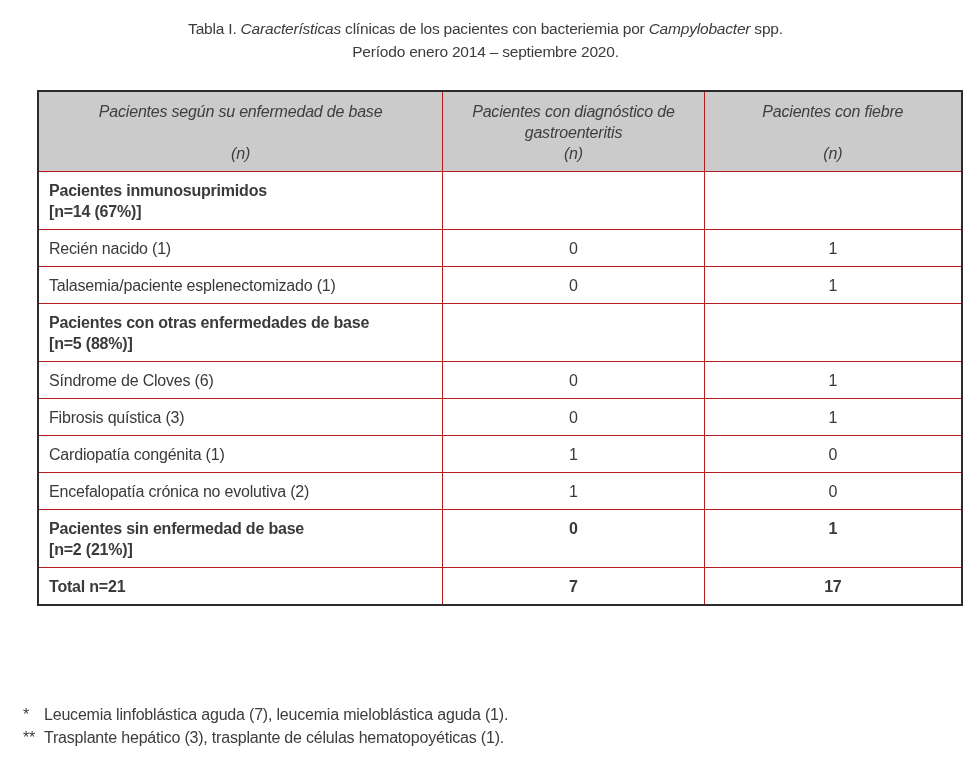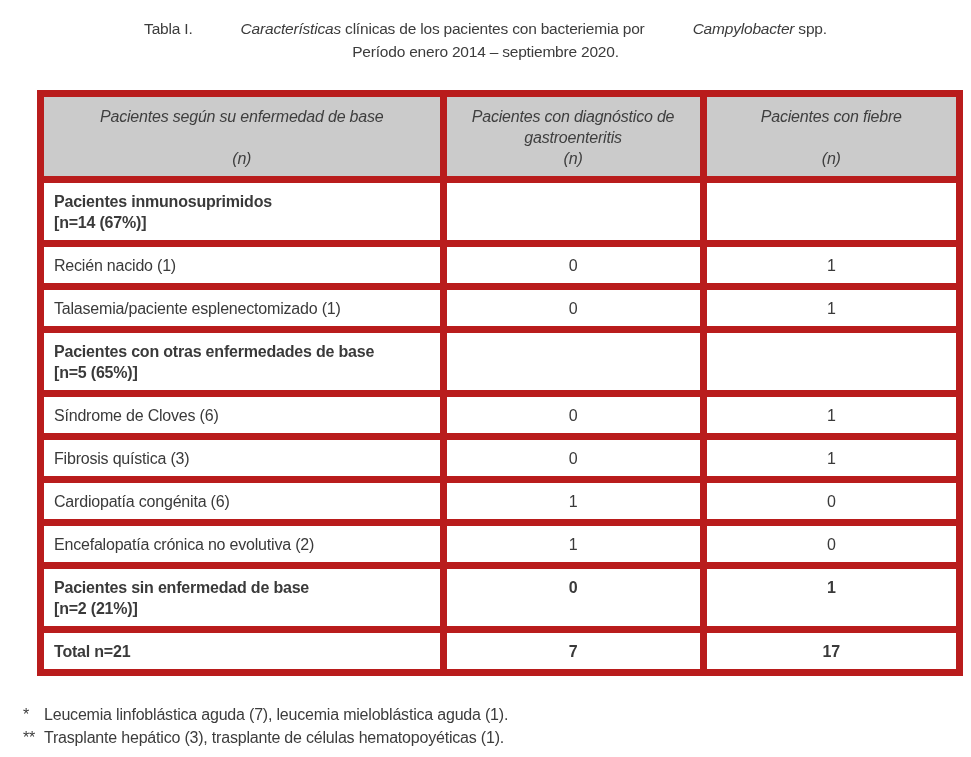--- a/index.html
+++ b/index.html
@@ -13,38 +13,38 @@
     overflow: hidden;
   }
   .caption {
     text-align: center;
     padding-top: 17px;
     font-size: 15.5px;
     line-height: 23px;
     letter-spacing: -0.2px;
     color: #3c3c3c;
   }
-  .caption i { font-style: italic; margin-left: 44px; }
+  .caption i { font-style: italic; }
   .tbl-wrap {
     position: absolute;
     left: 37px;
     top: 90px;
     width: 926px;
   }
   table.main {
     width: 100%;
     border-collapse: collapse;
     border: 2px solid #2b2b2b;
     table-layout: fixed;
   }
   col.c1 { width: 43.8%; }
   col.c2 { width: 28.3%; }
   col.c3 { width: 27.9%; }
   th, td {
-    border: 7px solid #b91c1c;
+    border: 1px solid #b91c1c;
     font-size: 16px;
     letter-spacing: -0.2px;
     vertical-align: top;
   }
   thead th {
     background: #cbcbcb;
     font-style: italic;
     font-weight: normal;
     color: #3e3e3e;
     height: 80px;
@@ -135,37 +135,37 @@
         <td class="num-cell">1</td>
       </tr>
       <tr>
         <td class="label-cell">Talasemia/paciente esplenectomizado (1)</td>
         <td class="num-cell">0</td>
         <td class="num-cell">1</td>
       </tr>
       <tr class="bold">
         <td class="label-cell">
           <div>Pacientes con otras enfermedades de base</div>
-          <div>[n=5 (65%)]</div>
+          <div>[n=5 (88%)]</div>
         </td>
         <td class="num-cell"></td>
         <td class="num-cell"></td>
       </tr>
       <tr>
         <td class="label-cell">Síndrome de Cloves (6)</td>
         <td class="num-cell">0</td>
         <td class="num-cell">1</td>
       </tr>
       <tr>
         <td class="label-cell">Fibrosis quística (3)</td>
         <td class="num-cell">0</td>
         <td class="num-cell">1</td>
       </tr>
       <tr>
-        <td class="label-cell">Cardiopatía congénita (6)</td>
+        <td class="label-cell">Cardiopatía congénita (1)</td>
         <td class="num-cell">1</td>
         <td class="num-cell">0</td>
       </tr>
       <tr>
         <td class="label-cell">Encefalopatía crónica no evolutiva (2)</td>
         <td class="num-cell">1</td>
         <td class="num-cell">0</td>
       </tr>
       <tr class="bold">
         <td class="label-cell">

